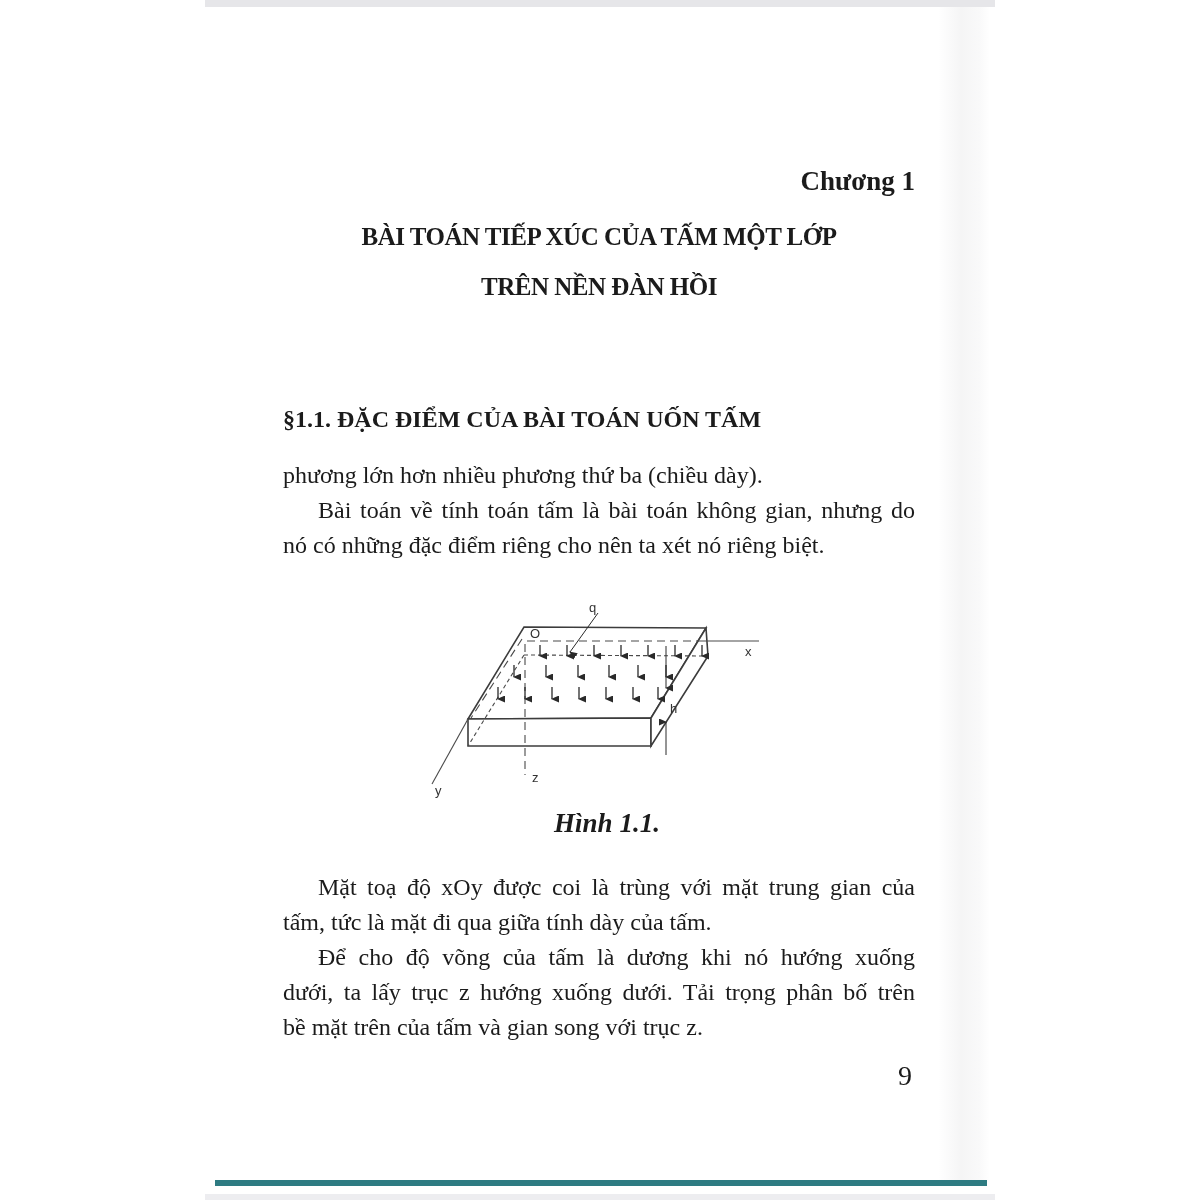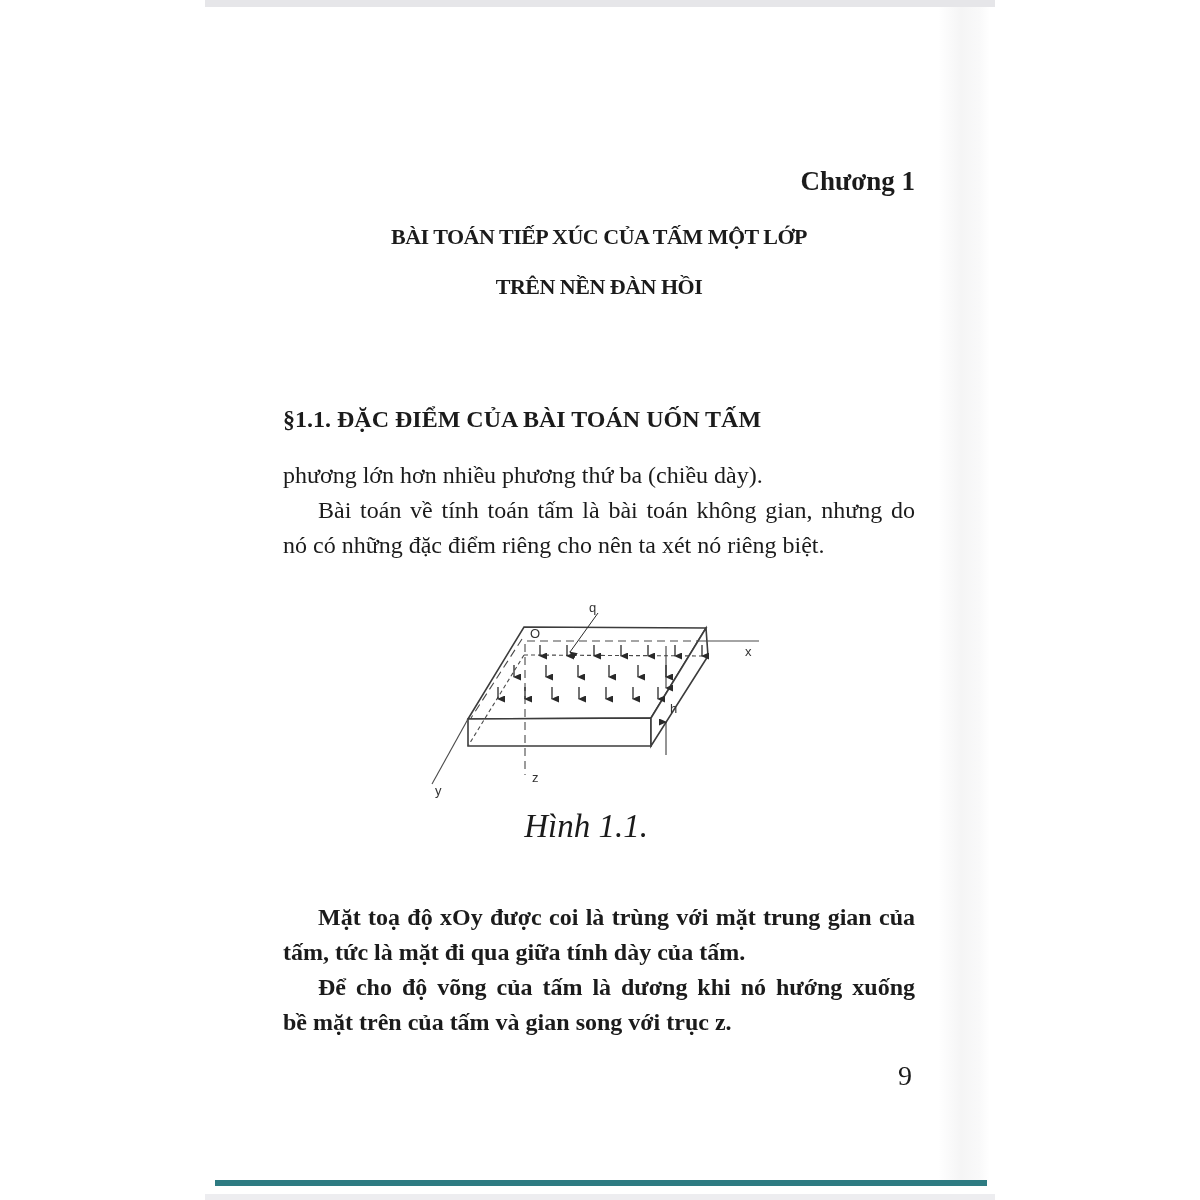--- a/index.html
+++ b/index.html
@@ -54,63 +54,63 @@
     text-align: right;
     font-size: 27px; font-weight: bold;
     line-height: 34px;
     white-space: nowrap;
   }
   .book-title {
     position: absolute;
     left: 283px; top: 212px;
     width: 632px;
     text-align: center;
-    font-size: 22px; font-weight: bold;
+    font-size: 25px; font-weight: bold;
     letter-spacing: -0.5px;
     line-height: 50px;
   }
   .book-title .t-line { white-space: nowrap; }
   .section-heading {
     position: absolute;
     left: 283px; top: 402px;
     width: 660px;
     font-size: 24px; font-weight: bold;
     line-height: 35px;
     white-space: nowrap;
   }
   .body-block {
     position: absolute;
     left: 283px;
     width: 632px;
     font-size: 24px;
     line-height: 35px;
   }
   .body-top { top: 458px; }
-  .body-bottom { top: 900px; font-weight: bold; }
+  .body-bottom { top: 870px; }
   .bodyline {
     text-align: justify;
     text-align-last: justify;
     white-space: normal;
     overflow: hidden;
     height: 35px;
   }
   .bodyline.first { text-indent: 35px; }
   .bodyline.last { text-align-last: left; }
   .figure-wrap {
     position: absolute;
     left: 418px; top: 598px;
     width: 360px; height: 205px;
   }
   .figure-caption {
     position: absolute;
-    left: 270px; top: 808px;
+    left: 291px; top: 808px;
     width: 632px;
     text-align: center;
-    font-size: 33px;
-    font-weight: normal;
+    font-size: 27px;
+    font-weight: bold;
     font-style: italic;
   }
   .page-number {
     position: absolute;
     left: 880px; top: 1060px;
     width: 50px;
     text-align: center;
     font-size: 28px;
   }
   svg .face { fill: #ffffff; stroke: #3c3c3c; stroke-width: 1.6; }
@@ -213,19 +213,20 @@
     </g>
   </svg>
 </div>
 
 <div class="figure-caption">Hình 1.1.</div>
 
 <div class="body-block body-bottom">
   <div class="bodyline first">Mặt toạ độ xOy được coi là trùng với mặt trung gian của</div>
   <div class="bodyline last">tấm, tức là mặt đi qua giữa tính dày của tấm.</div>
   <div class="bodyline first">Để cho độ võng của tấm là dương khi nó hướng xuống</div>
+  <div class="bodyline">dưới, ta lấy trục z hướng xuống dưới. Tải trọng phân bố trên</div>
   <div class="bodyline last">bề mặt trên của tấm và gian song với trục z.</div>
 </div>
 
 <div class="page-number">9</div>
 
 <div class="accent-bar"></div>
 <div class="page-bottom-edge"></div>
 
 </body></html>

